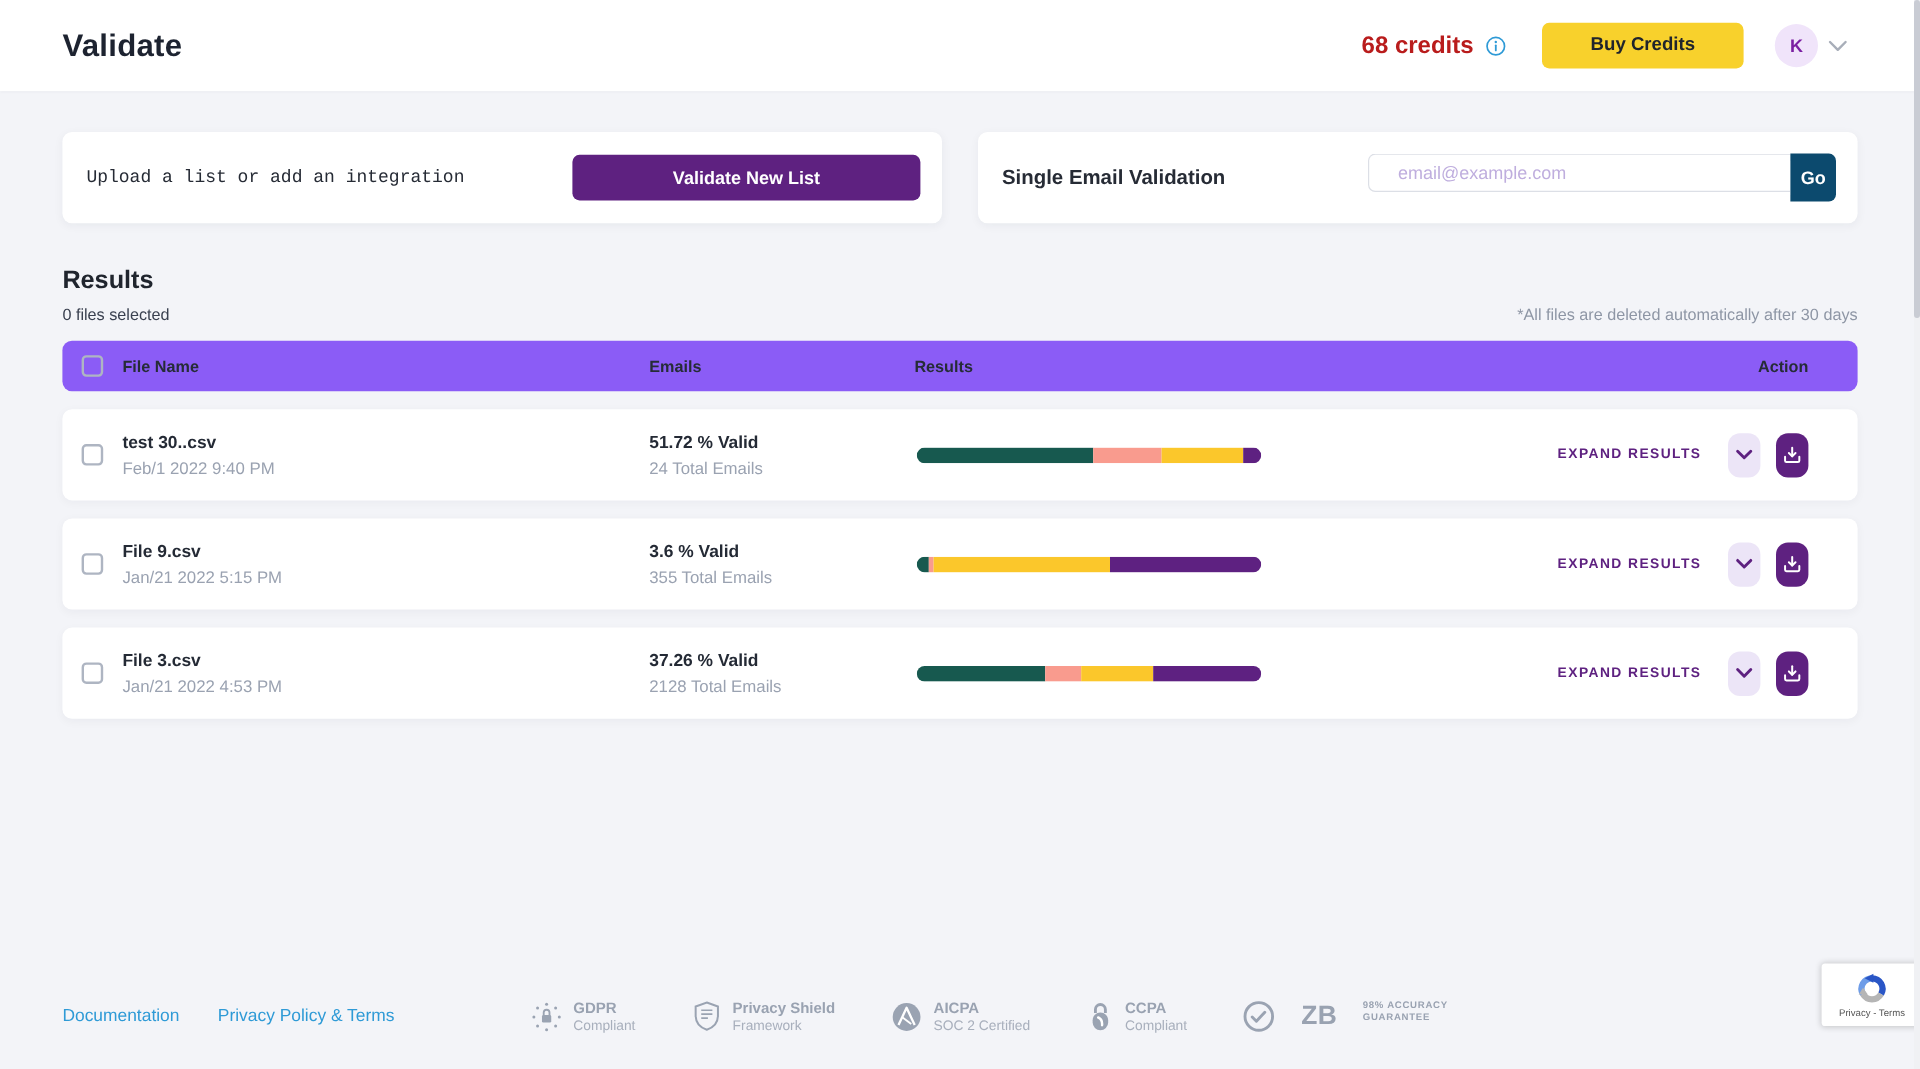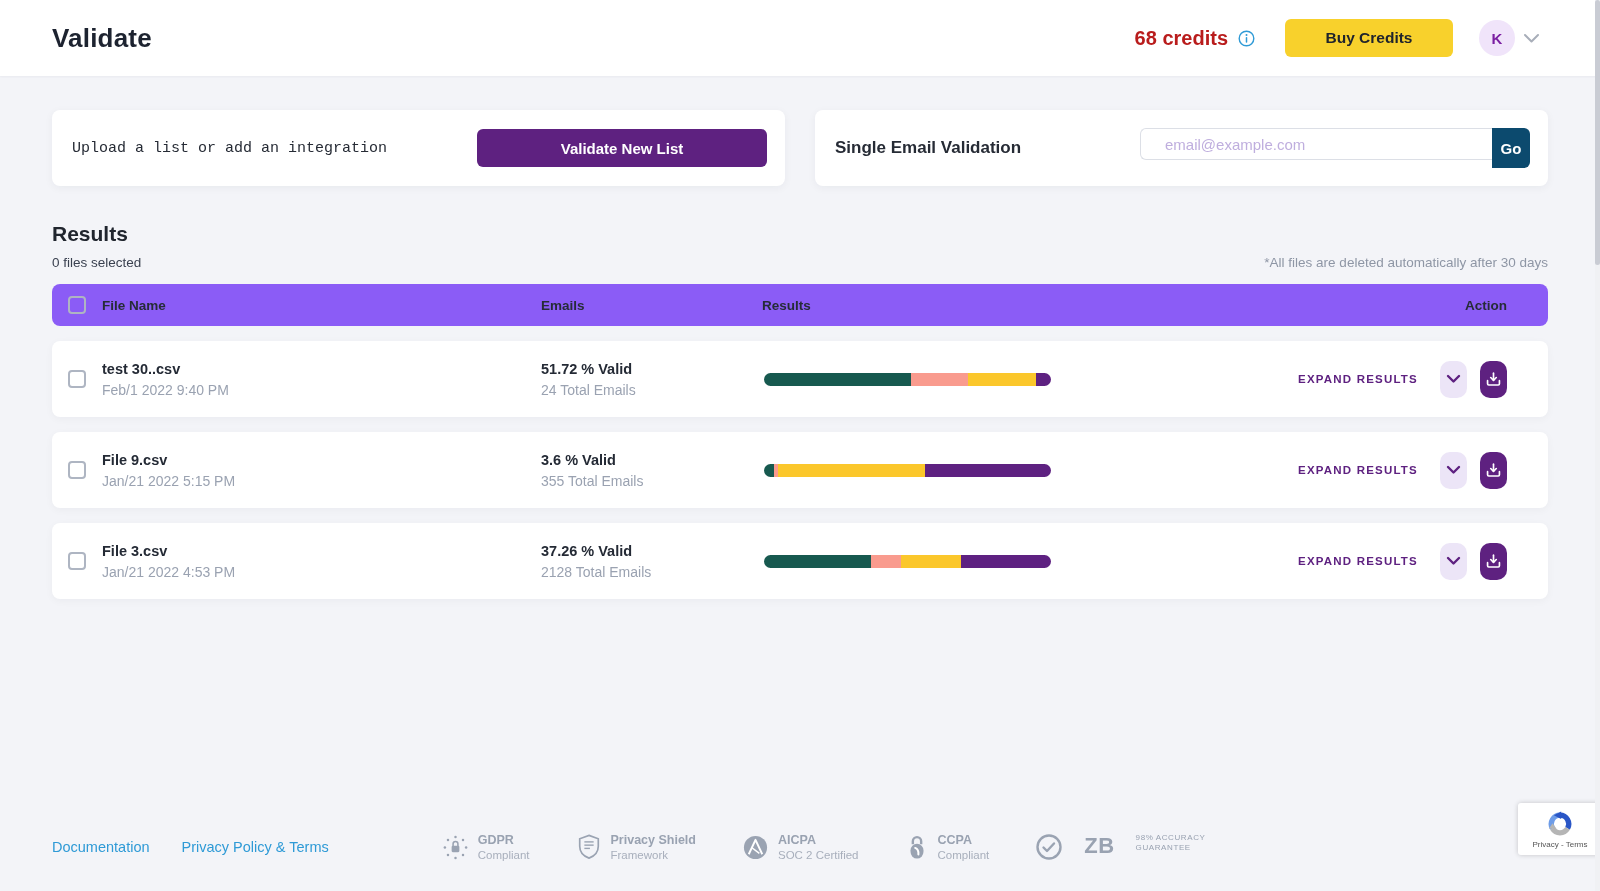--- a/index.html
+++ b/index.html
@@ -138,21 +138,21 @@
   }
   .footer-link { font-size: 14.5px; color: #2e9ad6; text-decoration: none; cursor: pointer; }
   .footer-link + .footer-link { margin-left: 32px; }
   .badges { margin-left: 113px; display: flex; align-items: center; gap: 46px; color: #9aa3b2; }
   .badge { display: flex; align-items: flex-end; gap: 9px; }
   .badge-text .t1 { font-size: 12.5px; font-weight: 700; color: #99a2b1; }
   .badge-text .t2 { font-size: 11.5px; color: #a8afbc; margin-top: 2px; }
   .zb-badge { display: flex; align-items: flex-start; gap: 21px; }
   .zb-brand { font-size: 22px; font-weight: 800; color: #99a2b1; letter-spacing: .5px; }
   .zb-lines { display: flex; flex-direction: column; justify-content: center; }
-  .zb-lines span { font-size: 8px; font-weight: 400; letter-spacing: .6px; color: #99a2b1; line-height: 10px; }
+  .zb-lines span { font-size: 8px; font-weight: 700; letter-spacing: .6px; color: #99a2b1; line-height: 10px; }
 
   
   .recaptcha {
     position: fixed; right: -14px; bottom: 36px;
     width: 96px; height: 52px; background: #fff; border-radius: 3px;
     box-shadow: 0 0 5px rgba(0,0,0,.2);
     display: flex; flex-direction: column; align-items: center; justify-content: center;
     padding-right: 12px;
   }
   .recaptcha-text { font-size: 8px; color: #555; margin-top: 2px; }

